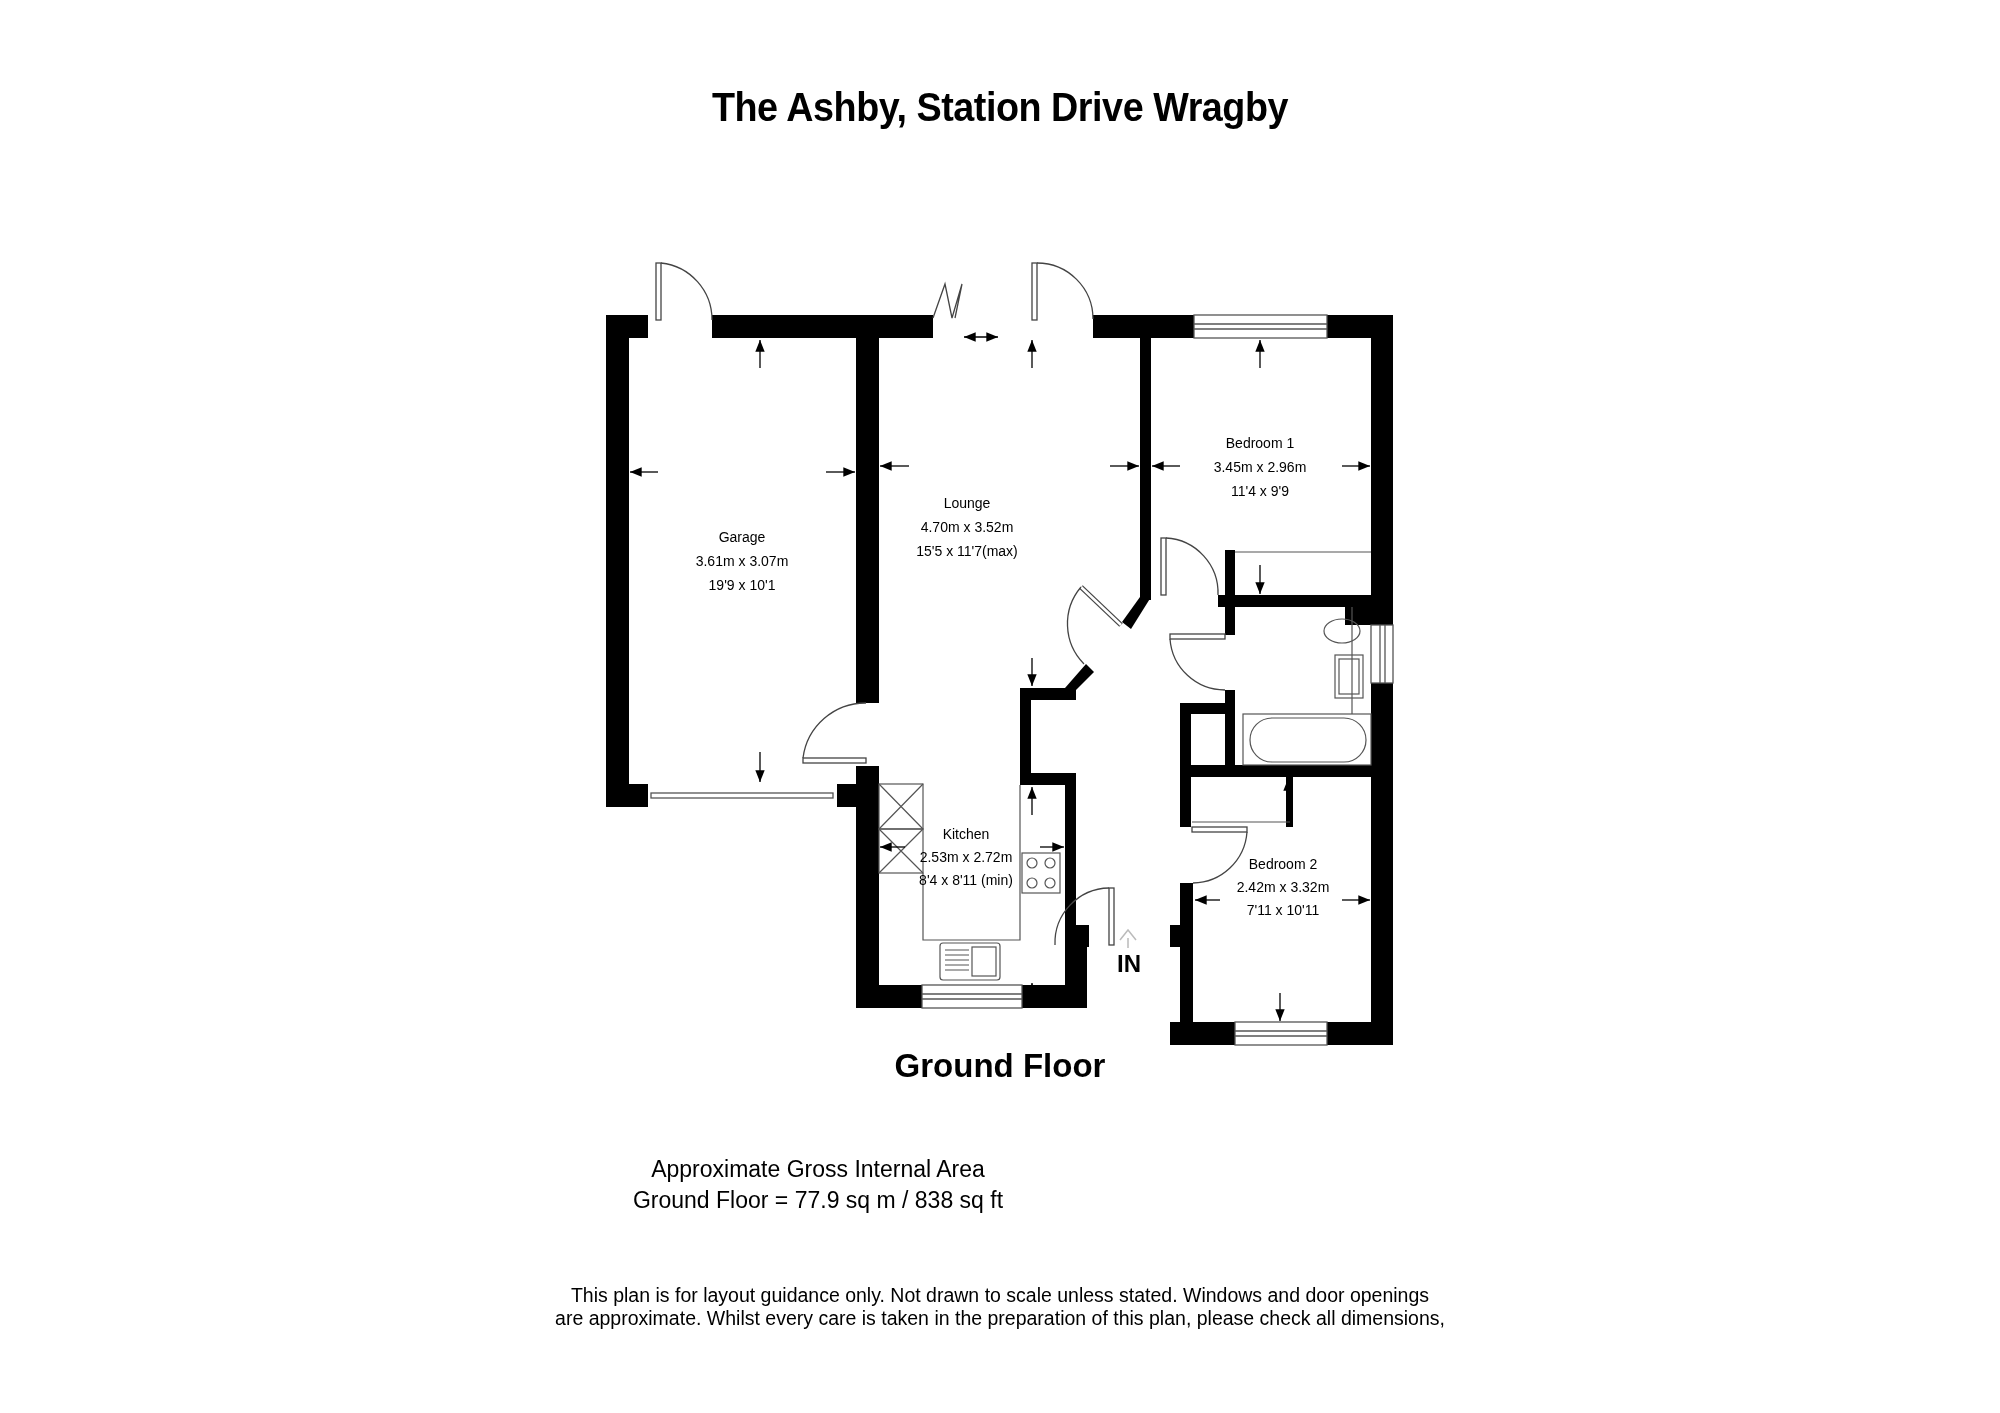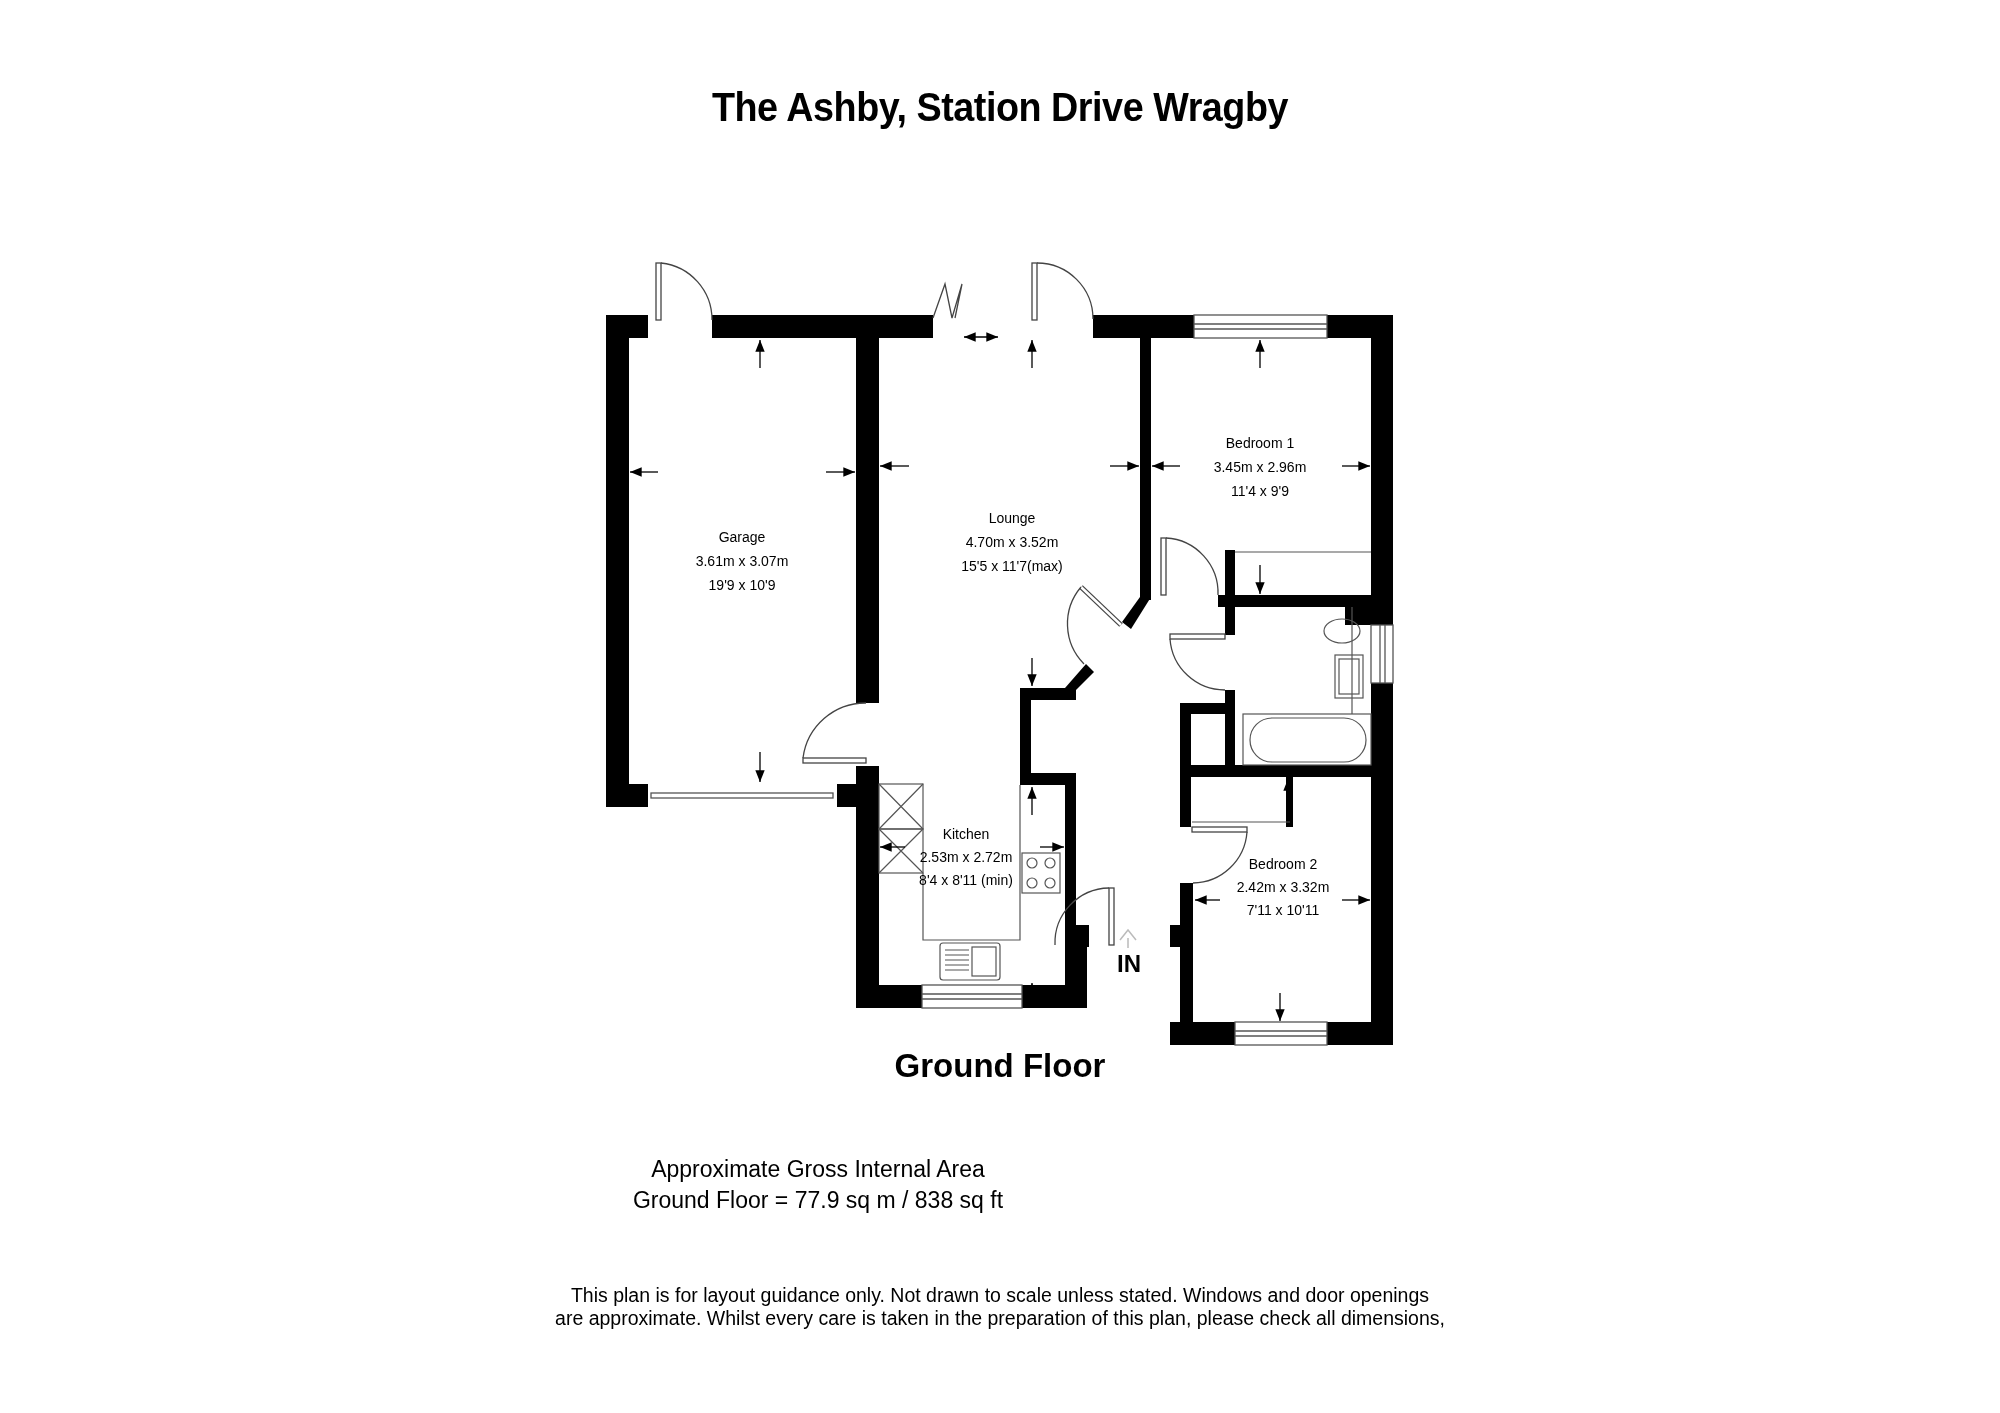--- a/index.html
+++ b/index.html
@@ -172,23 +172,23 @@
   <g stroke="#000" stroke-width="1.3">
     <line x1="964" y1="337" x2="998" y2="337" marker-start="url(#ah)" marker-end="url(#ah)"></line>
   </g>
 
   <path d="M1128,948 V938 M1120,940 L1128,930 L1136,940" stroke="#bbb" stroke-width="1.5" fill="none"></path>
 </svg>
 
 <div class="room-label" style="left:742px; top:525px;">
   <div>Garage</div>
   <div>3.61m x 3.07m</div>
-  <div>19'9 x 10'9</div>
-</div>
-<div class="room-label" style="left:1012px; top:491px;margin-top:15px;">
+  <div>19'9 x 10'1</div>
+</div>
+<div class="room-label" style="left:967px; top:491px;">
   <div>Lounge</div>
   <div>4.70m x 3.52m</div>
   <div>15'5 x 11'7(max)</div>
 </div>
 <div class="room-label" style="left:1260px; top:431px;">
   <div>Bedroom 1</div>
   <div>3.45m x 2.96m</div>
   <div>11'4 x 9'9</div>
 </div>
 <div class="room-label" style="left:966px; top:823px; line-height:23px;">

